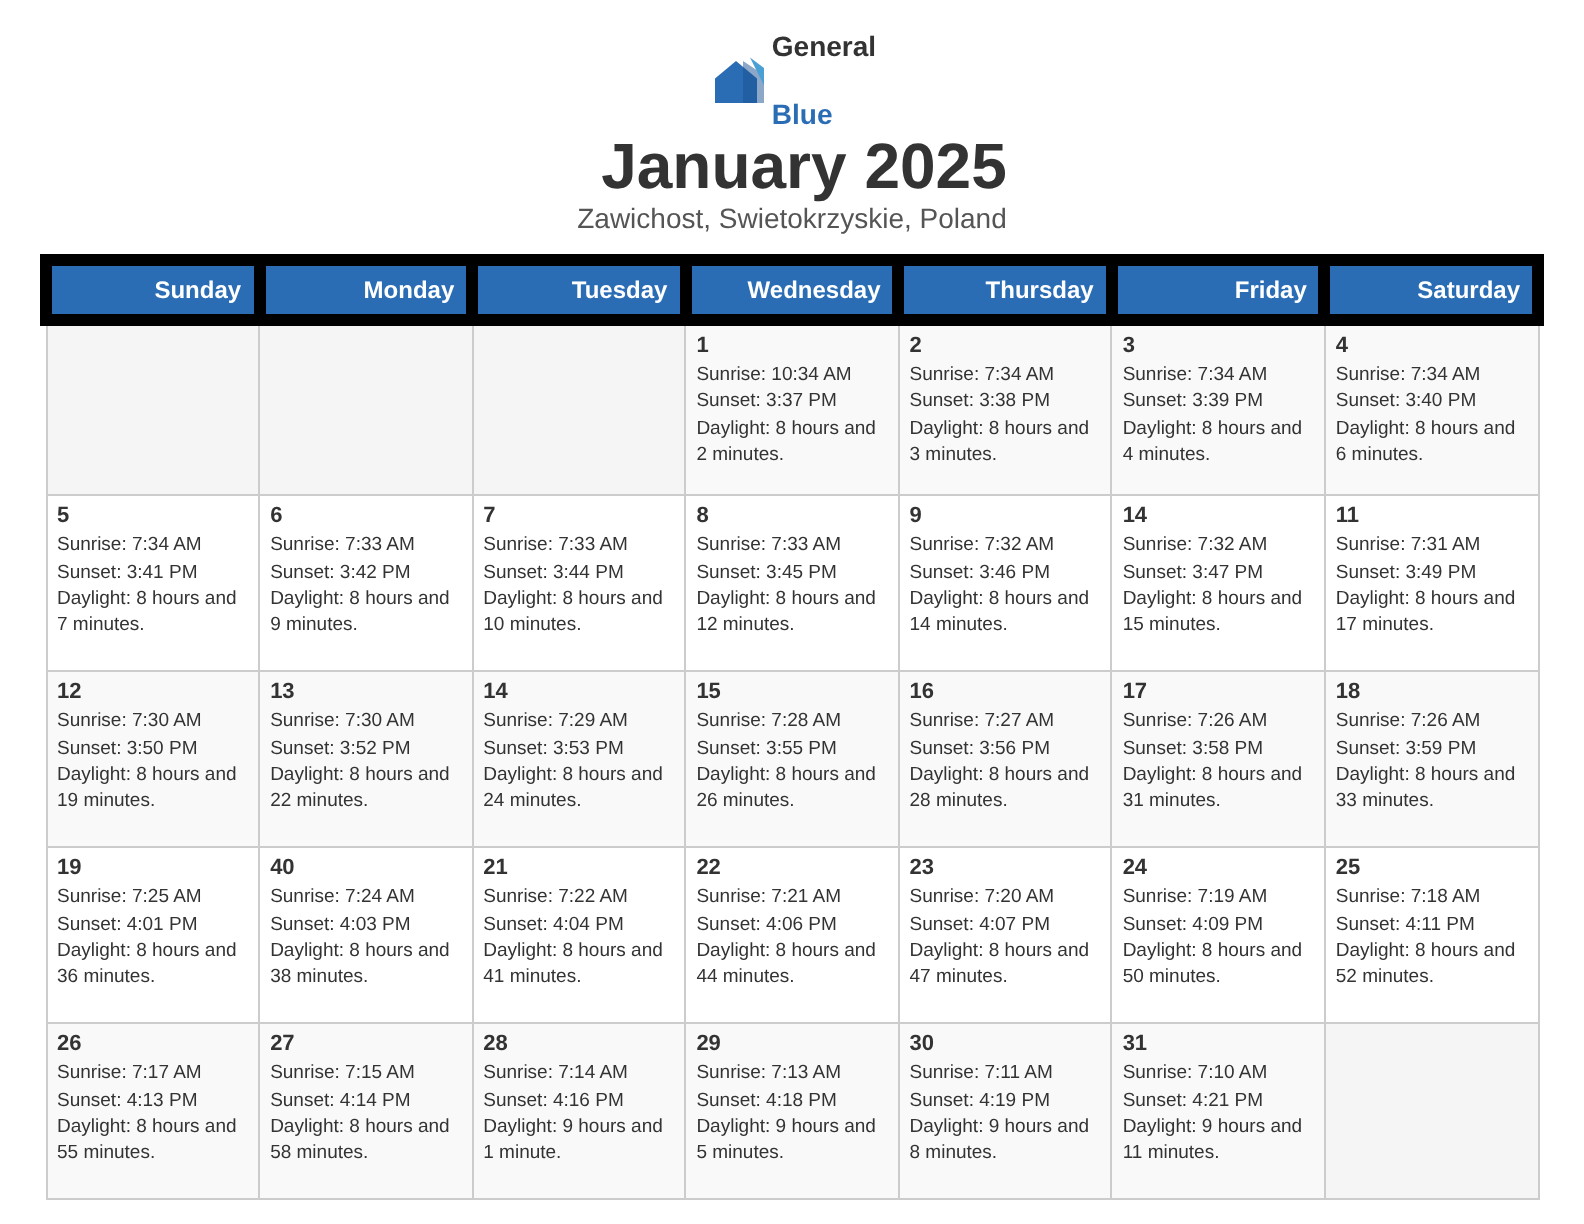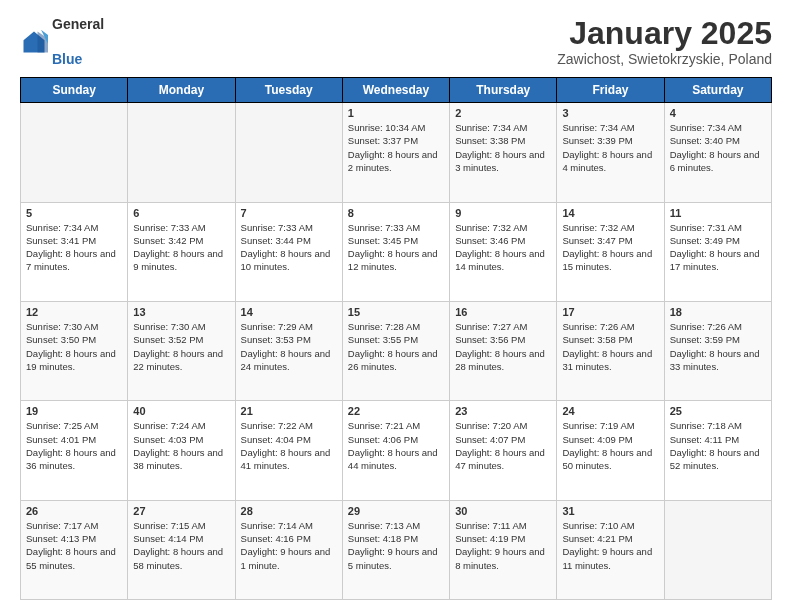--- a/index.html
+++ b/index.html
@@ -13,22 +13,23 @@
     .page {
       width: 792px;
       height: 612px;
       padding: 16px 20px 12px 20px;
       display: flex;
       flex-direction: column;
     }
     .header {
       display: flex;
       justify-content: space-between;
-      align-items: flex-end;
+      align-items: center;
       margin-bottom: 10px;
+      flex-direction: column;
     }
     .logo {
       display: flex;
       align-items: center;
       gap: 4px;
     }
     .logo-text {
       display: flex;
       flex-direction: column;
       line-height: 1.1;
@@ -64,25 +65,25 @@
     .calendar {
       flex: 1;
       border: 1px solid #ccc;
       border-collapse: collapse;
       width: 100%;
       table-layout: fixed;
     }
     .day-header {
       background: #2a6db5;
       color: #fff;
-      text-align: center;
+      text-align: right;
       padding: 5px 6px;
       font-size: 12px;
       font-weight: bold;
-      border: 1px solid #000000;
+      border: 6px solid #000000;
     }
     .week-row td {
       border: 1px solid #ccc;
       vertical-align: top;
       padding: 4px 5px;
       font-size: 10px;
       color: #333;
       background: #fff;
       height: 88px;
     }

